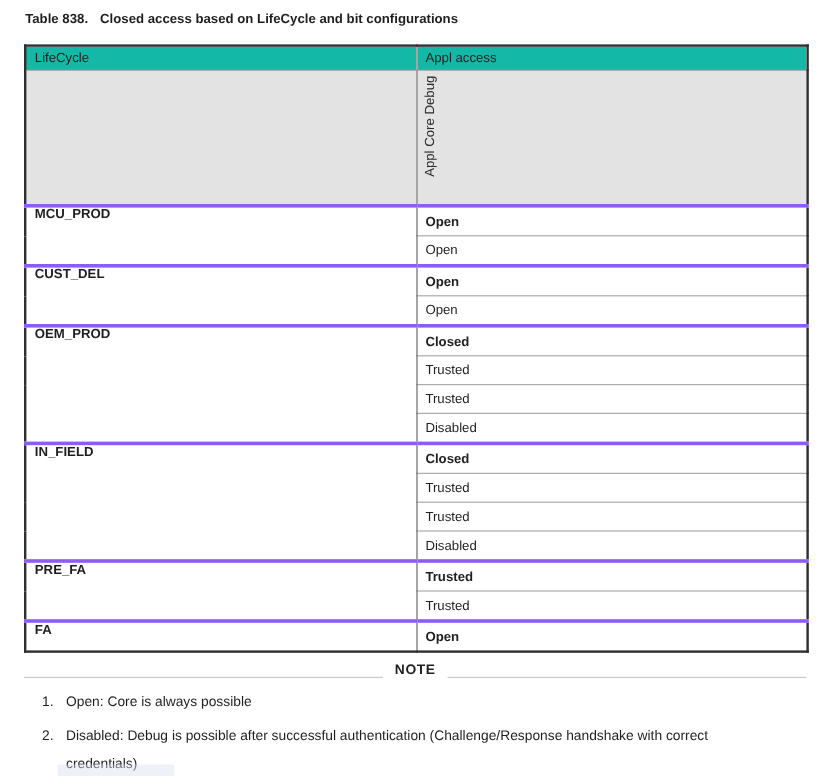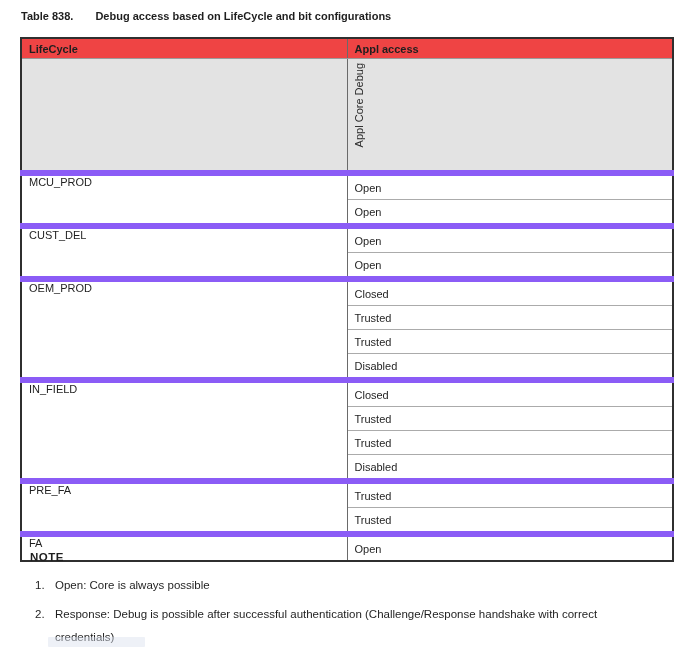--- a/index.html
+++ b/index.html
@@ -13,21 +13,21 @@
   }
 
   
   .table-caption {
     position: absolute;
     left: 21px; top: 10px;
     font-size: 11px;
     font-weight: bold;
     white-space: nowrap;
   }
-  .caption-label { margin-right: 22px; }
+  .caption-label { margin-right: 10px; }
 
   
   .tbl-wrap { position: absolute; left: 20px; top: 37px; }
   table.dbg {
     border-collapse: collapse;
     table-layout: fixed;
     width: 652px;
     border: 2px solid #2f2f2f;
   }
   col.c1 { width: 326px; }
@@ -37,25 +37,24 @@
     font-weight: normal;
     text-align: left;
     padding: 0 0 0 7px;
     border-top: 1px solid #ababab;
     border-bottom: 1px solid #ababab;
     border-left: 1px solid #6a6a6a;
     border-right: 1px solid #6a6a6a;
     overflow: hidden;
   }
   tr.hrow th {
-    background: #ef4444;
+    background: #14b8a6;
     height: 19px;
     vertical-align: middle;
     border-bottom: 1px solid #9b9b9b;
-    font-weight: bold;
   }
   tr.hrow2 th {
     background: #e3e3e3;
     height: 107px;
     vertical-align: top;
     border-bottom: 1px solid #6f6f6f;
     padding: 4px 0 0 5px;
   }
   .vtext {
     display: inline-block;
@@ -67,33 +66,32 @@
   }
   td.lc {
     vertical-align: top;
     padding-top: 5px;
     height: 23px;
   }
   td.val {
     height: 23px;
     vertical-align: middle;
   }
-  tr.gstart td { border-top: 6px solid #8b5cf6; }
+  tr.gstart td { border-top: 3px solid #8b5cf6; font-weight: bold; }
 
   
   .note {
     position: absolute;
     left: 20px; top: 549px;
     width: 652px;
   }
   .note-head-row {
     display: flex;
-    align-items: flex-start;
+    align-items: flex-end;
     height: 16px;
-    flex-direction: column;
   }
   .note-rule {
     flex: 1;
     height: 1px;
     background: #c9c9c9;
   }
   .note-heading {
     font-size: 11.5px;
     font-weight: bold;
     margin: 0 10px;
@@ -121,21 +119,21 @@
     width: 97px; height: 10px;
     background: #d9dfee;
     opacity: 0.45;
     border-radius: 1px;
   }
 </style>
 </head>
 <body>
 
 <div class="table-caption">
-  <span class="caption-label">Table 838.</span><span>Debug access based on LifeCycle and bit configurations</span>
+  <span class="caption-label">Table 838.</span><span>Closed access based on LifeCycle and bit configurations</span>
 </div>
 
 <div class="tbl-wrap">
   <table class="dbg">
     <colgroup>
         <col class="c1">
         <col class="c2">
       </colgroup>
     <tbody>
         <tr class="hrow">
@@ -216,17 +214,17 @@
     <div class="note-rule"></div>
   </div>
 
   <div class="note-item note-item-1">
     <div class="note-num">1.</div>
     <div class="note-text"><span class="note-term">Open:</span><span> Core is always possible</span></div>
   </div>
 
   <div class="note-item note-item-2">
     <div class="note-num">2.</div>
-    <div class="note-text"><span class="note-term">Response:</span><span> Debug is possible after successful authentication (Challenge/Response handshake with correct credentials)</span></div>
+    <div class="note-text"><span class="note-term">Disabled:</span><span> Debug is possible after successful authentication (Challenge/Response handshake with correct credentials)</span></div>
   </div>
 </div>
 
 <div class="page-fragment"></div>
 
 </body></html>

